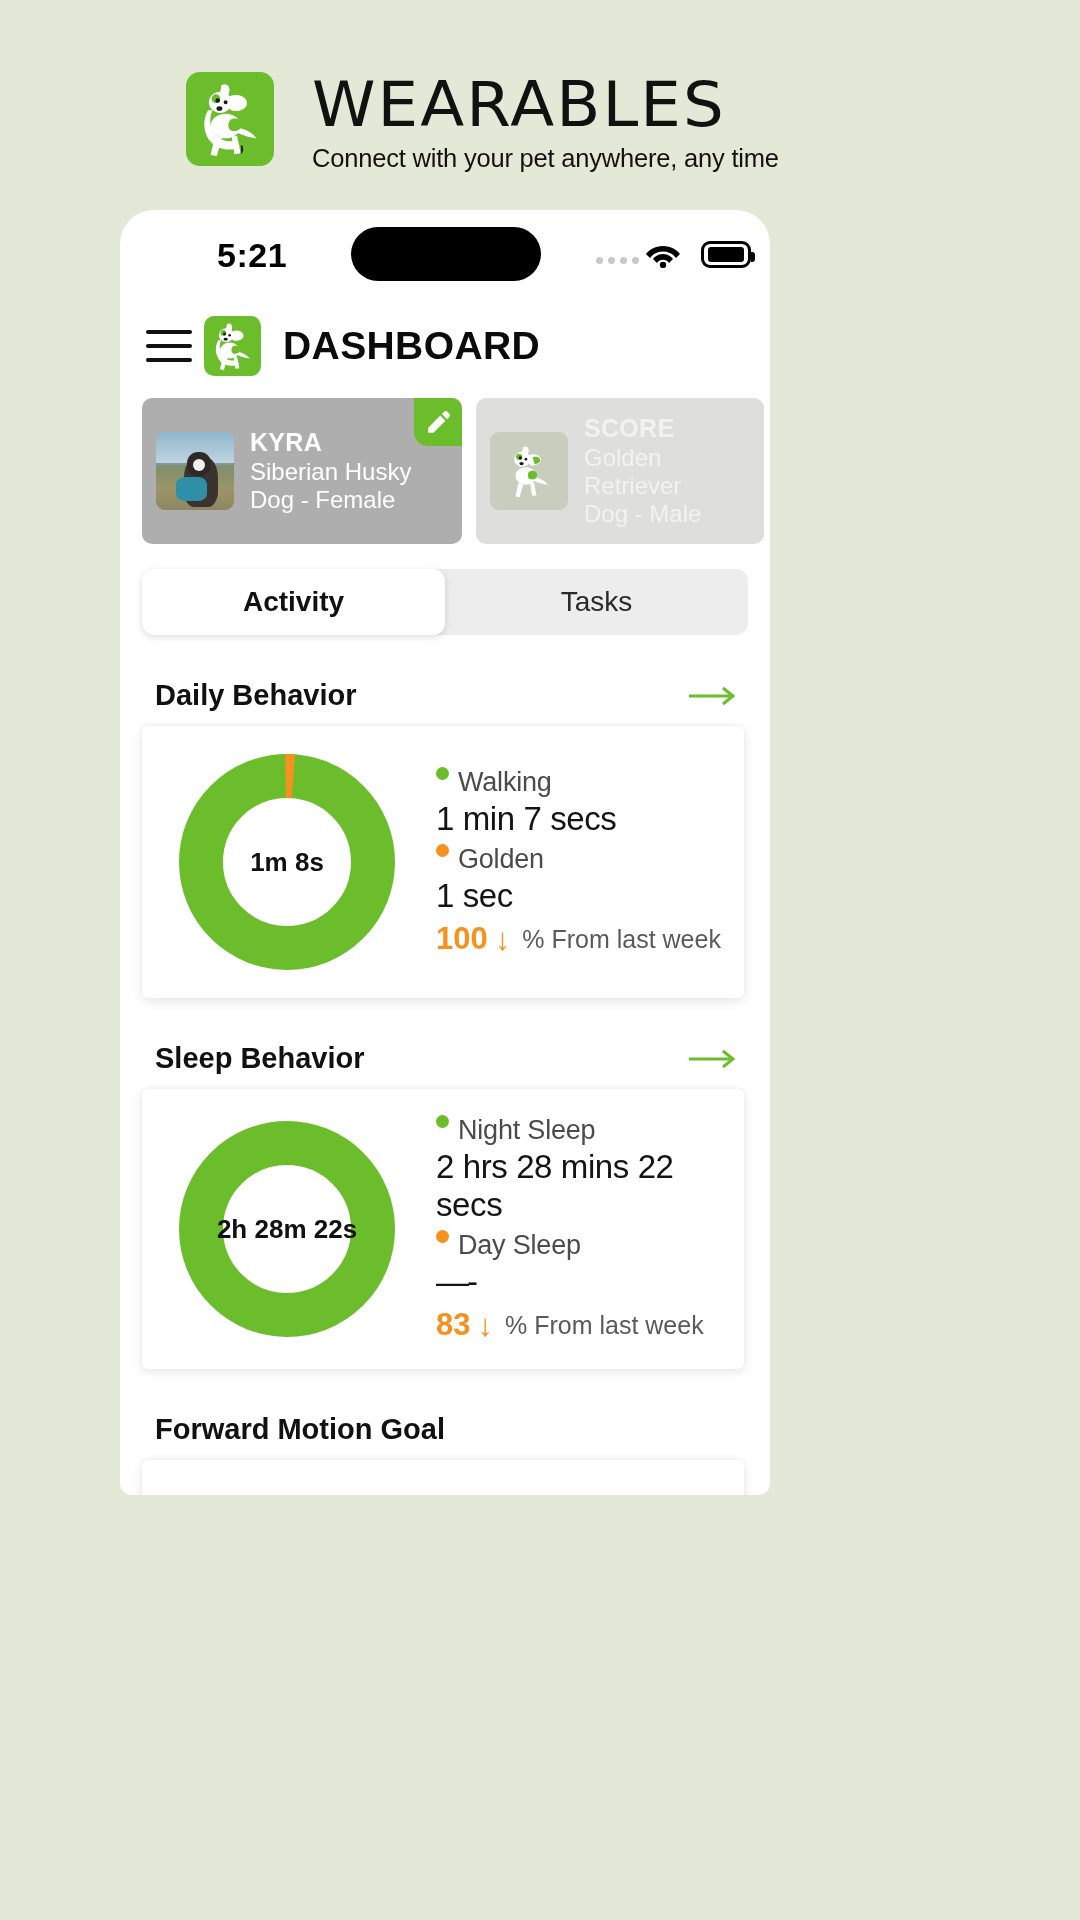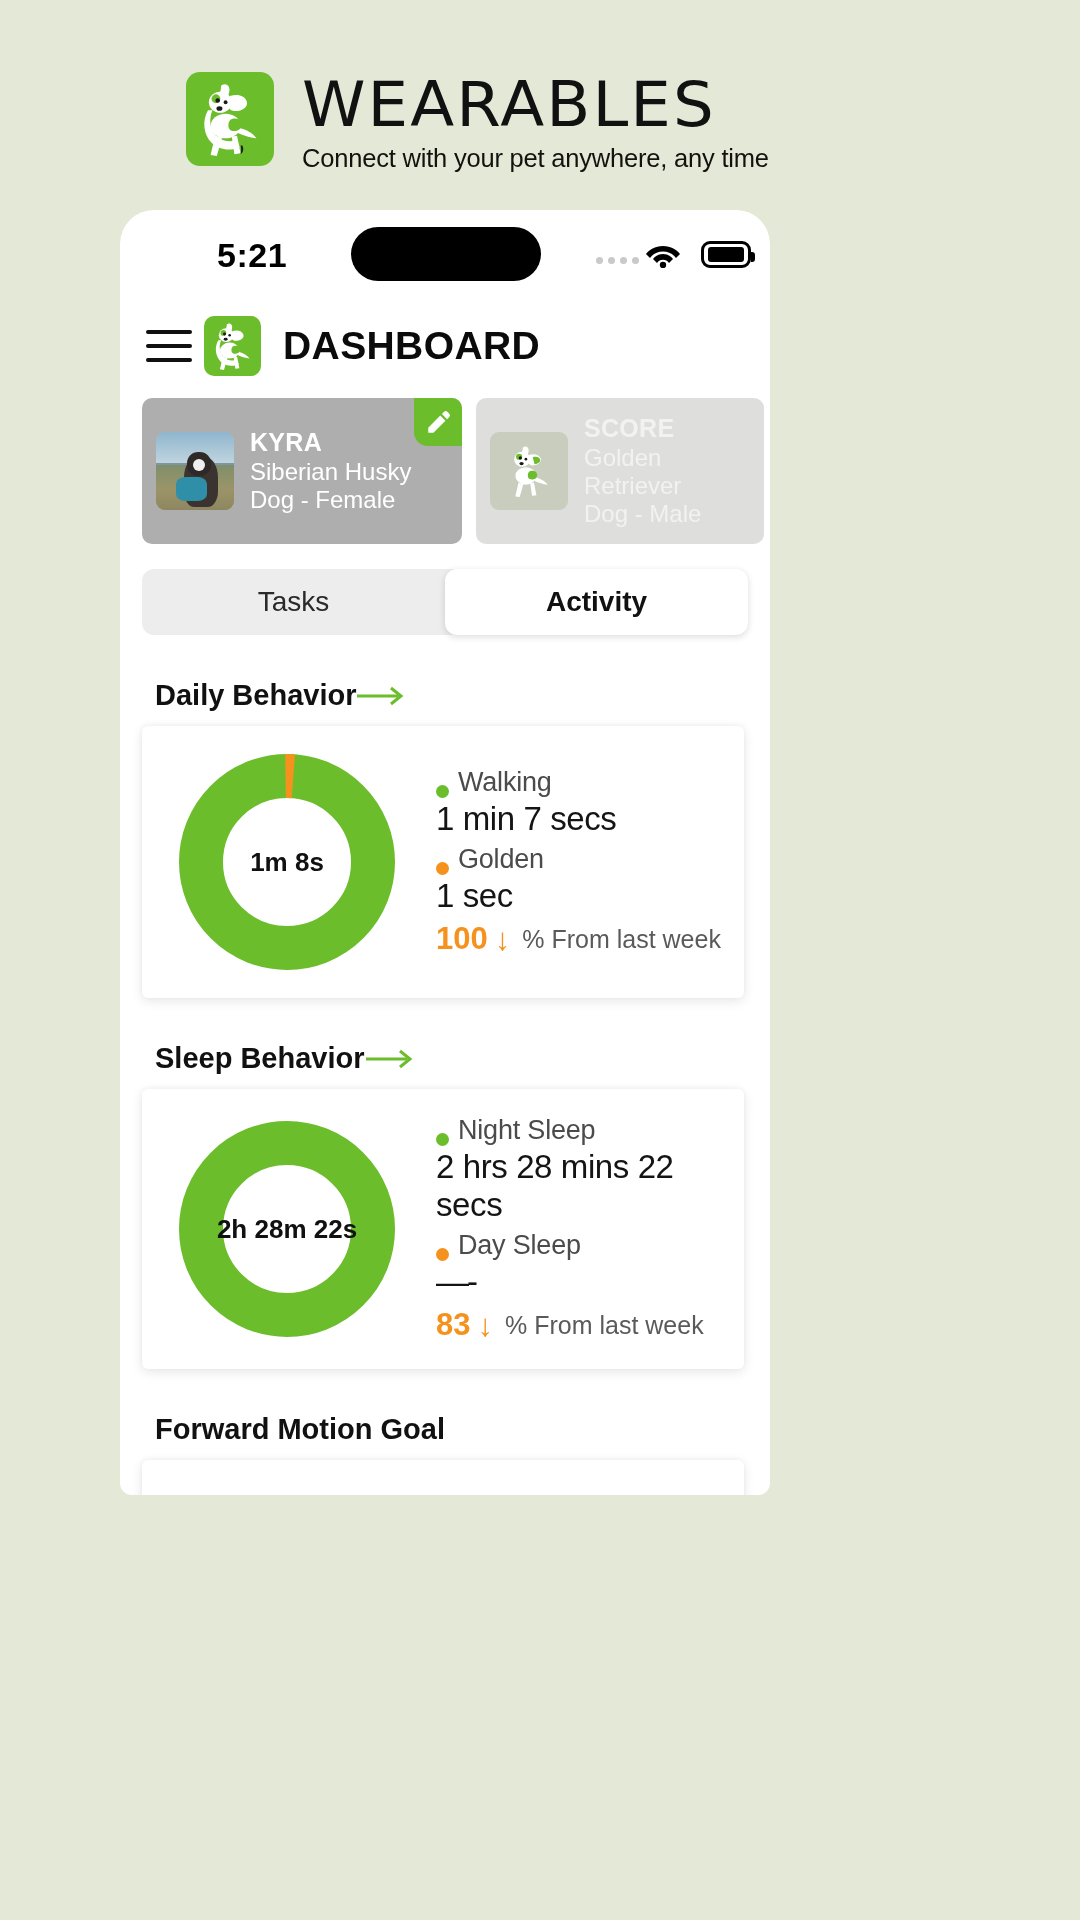--- a/index.html
+++ b/index.html
@@ -8,21 +8,21 @@
     background: #e3e9d6;
     font-family: "Liberation Sans", sans-serif;
     overflow: hidden;
   }
   body { position: relative; }
 
   
   .brand {
     position: absolute;
     left: 186px; top: 72px;
-    display: flex; align-items: flex-start; gap: 28px;
+    display: flex; align-items: flex-start; gap: 38px;
   }
   .brand-logo {
     width: 88px; height: 94px;
     background: #6cbd2c;
     border-radius: 14px;
     position: relative; flex: none;
     overflow: hidden;
   }
   .brand-text { padding-top: 4px; }
   .brand-title {
@@ -175,21 +175,21 @@
   .tab.selected {
     background: #ffffff;
     box-shadow: 0 2px 7px rgba(0,0,0,0.14);
     font-weight: 600;
     color: #111;
   }
 
   
   .section { margin-top: 44px; }
   .section-head {
-    display: flex; align-items: center; 
+    display: flex; align-items: center; justify-content: space-between;
     padding: 0 32px 0 35px;
     margin-bottom: 14px;
   }
   .section-title {
     font-size: 29px; font-weight: 700; color: #111;
   }
   .arrow-link { cursor: pointer; line-height: 0; }
 
   .card {
     margin: 0 26px 0 22px;
@@ -207,21 +207,21 @@
   .donut { position: relative; }
   .donut-label {
     position: absolute; inset: 0;
     display: flex; align-items: center; justify-content: center;
     font-size: 26px; font-weight: 700; color: #111;
   }
 
   .legend { flex: 1; padding-left: 4px; }
   .legend-row { margin-bottom: 6px; }
   .legend-key {
-    display: flex; align-items: flex-end; gap: 9px;
+    display: flex; align-items: flex-start; gap: 9px;
     font-size: 27px; color: #4b4b4b; font-weight: 400;
     letter-spacing: -0.2px;
   }
   .dot { width: 13px; height: 13px; border-radius: 50%; flex: none; }
   .legend-val {
     font-size: 33px; color: #141414; margin-top: 2px; letter-spacing: -0.4px;
   }
   .legend-val.dash { font-size: 33px; letter-spacing: -2px; }
   .delta {
     display: flex; align-items: center; gap: 7px;
@@ -373,22 +373,22 @@
       </div>
       <div class="pet-info">
         <div class="pet-name">SCORE</div>
         <div class="pet-breed">Golden Retriever</div>
         <div class="pet-sex">Dog - Male</div>
       </div>
     </div>
   </div>
 
   <div class="tabs">
+    <div class="tab selected">Activity</div>
     <div class="tab">Tasks</div>
-    <div class="tab selected">Activity</div>
   </div>
 
   <div class="section">
     <div class="section-head">
       <div class="section-title">Daily Behavior</div>
       <div class="arrow-link">
         <svg width="50" height="22" viewBox="0 0 50 22">
           <line x1="1" y1="11" x2="42" y2="11" stroke="#6cbd2c" stroke-width="3"></line>
           <polyline points="35,3 45,11 35,19" fill="none" stroke="#6cbd2c" stroke-width="3"></polyline>
         </svg>

